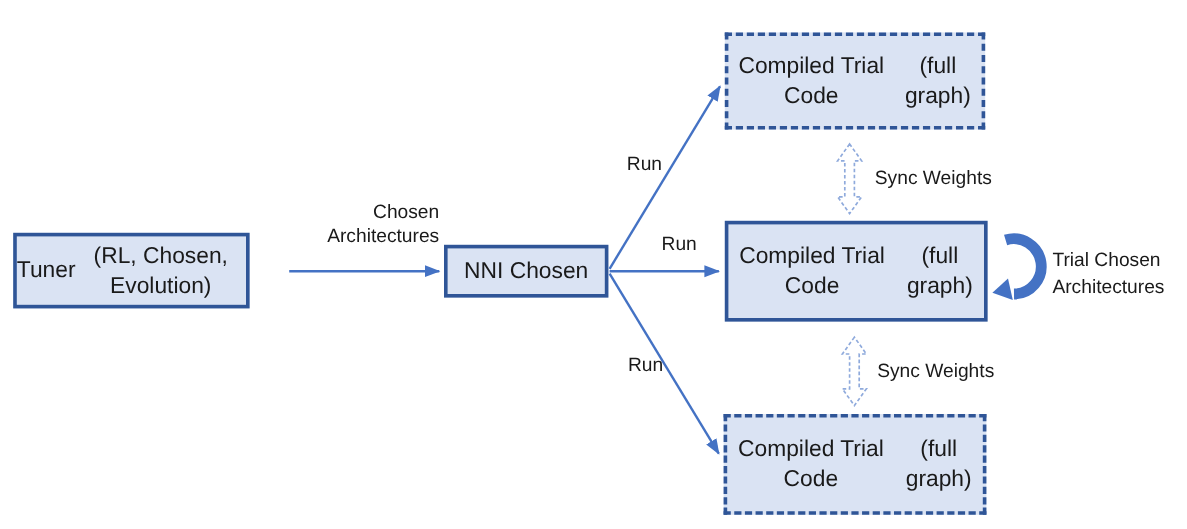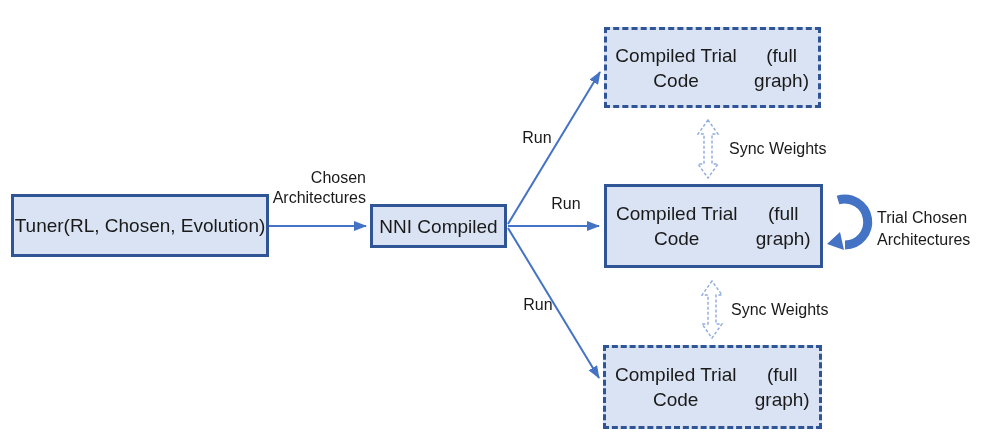--- a/index.html
+++ b/index.html
@@ -20,21 +20,21 @@
     border: 3px solid #2F5597;
     display: flex;
     flex-direction: row;
     align-items: center;
     justify-content: center;
     text-align: center;
     font-size: 19px;
     line-height: 25px;
   }
   .box.dashed { border-style: dashed; }
-  .tuner-box   { left: 11px;  top: 194px; width: 258px; height: 63px; }
+  .tuner-box   { left: 11px;  top: 194px; width: 197px; height: 63px; }
   .nni-box     { left: 370px; top: 204px; width: 137px; height: 44px; }
   .trial-top   { left: 604px; top: 27px;  width: 217px; height: 81px; }
   .trial-mid   { left: 604px; top: 184px; width: 219px; height: 84px; }
   .trial-bot   { left: 603px; top: 345px; width: 219px; height: 84px; }
   .label {
     position: absolute;
     font-size: 16px;
     line-height: 20px;
     white-space: nowrap;
   }
@@ -70,21 +70,21 @@
     <path d="M 838 200 A 23 23 0 1 1 845 245" fill="none" stroke="#4472C4" stroke-width="9"></path>
     <polygon points="827,244 840,232 844,250" fill="#4472C4"></polygon>
   </svg>
 
   <div class="box tuner-box">
     <div>Tuner</div>
     <div>(RL, Chosen, Evolution)</div>
   </div>
 
   <div class="box nni-box">
-    <div>NNI Compiled</div>
+    <div>NNI Chosen</div>
   </div>
 
   <div class="box dashed trial-top">
     <div>Compiled Trial Code</div>
     <div>(full graph)</div>
   </div>
   <div class="box trial-mid">
     <div>Compiled Trial Code</div>
     <div>(full graph)</div>
   </div>

